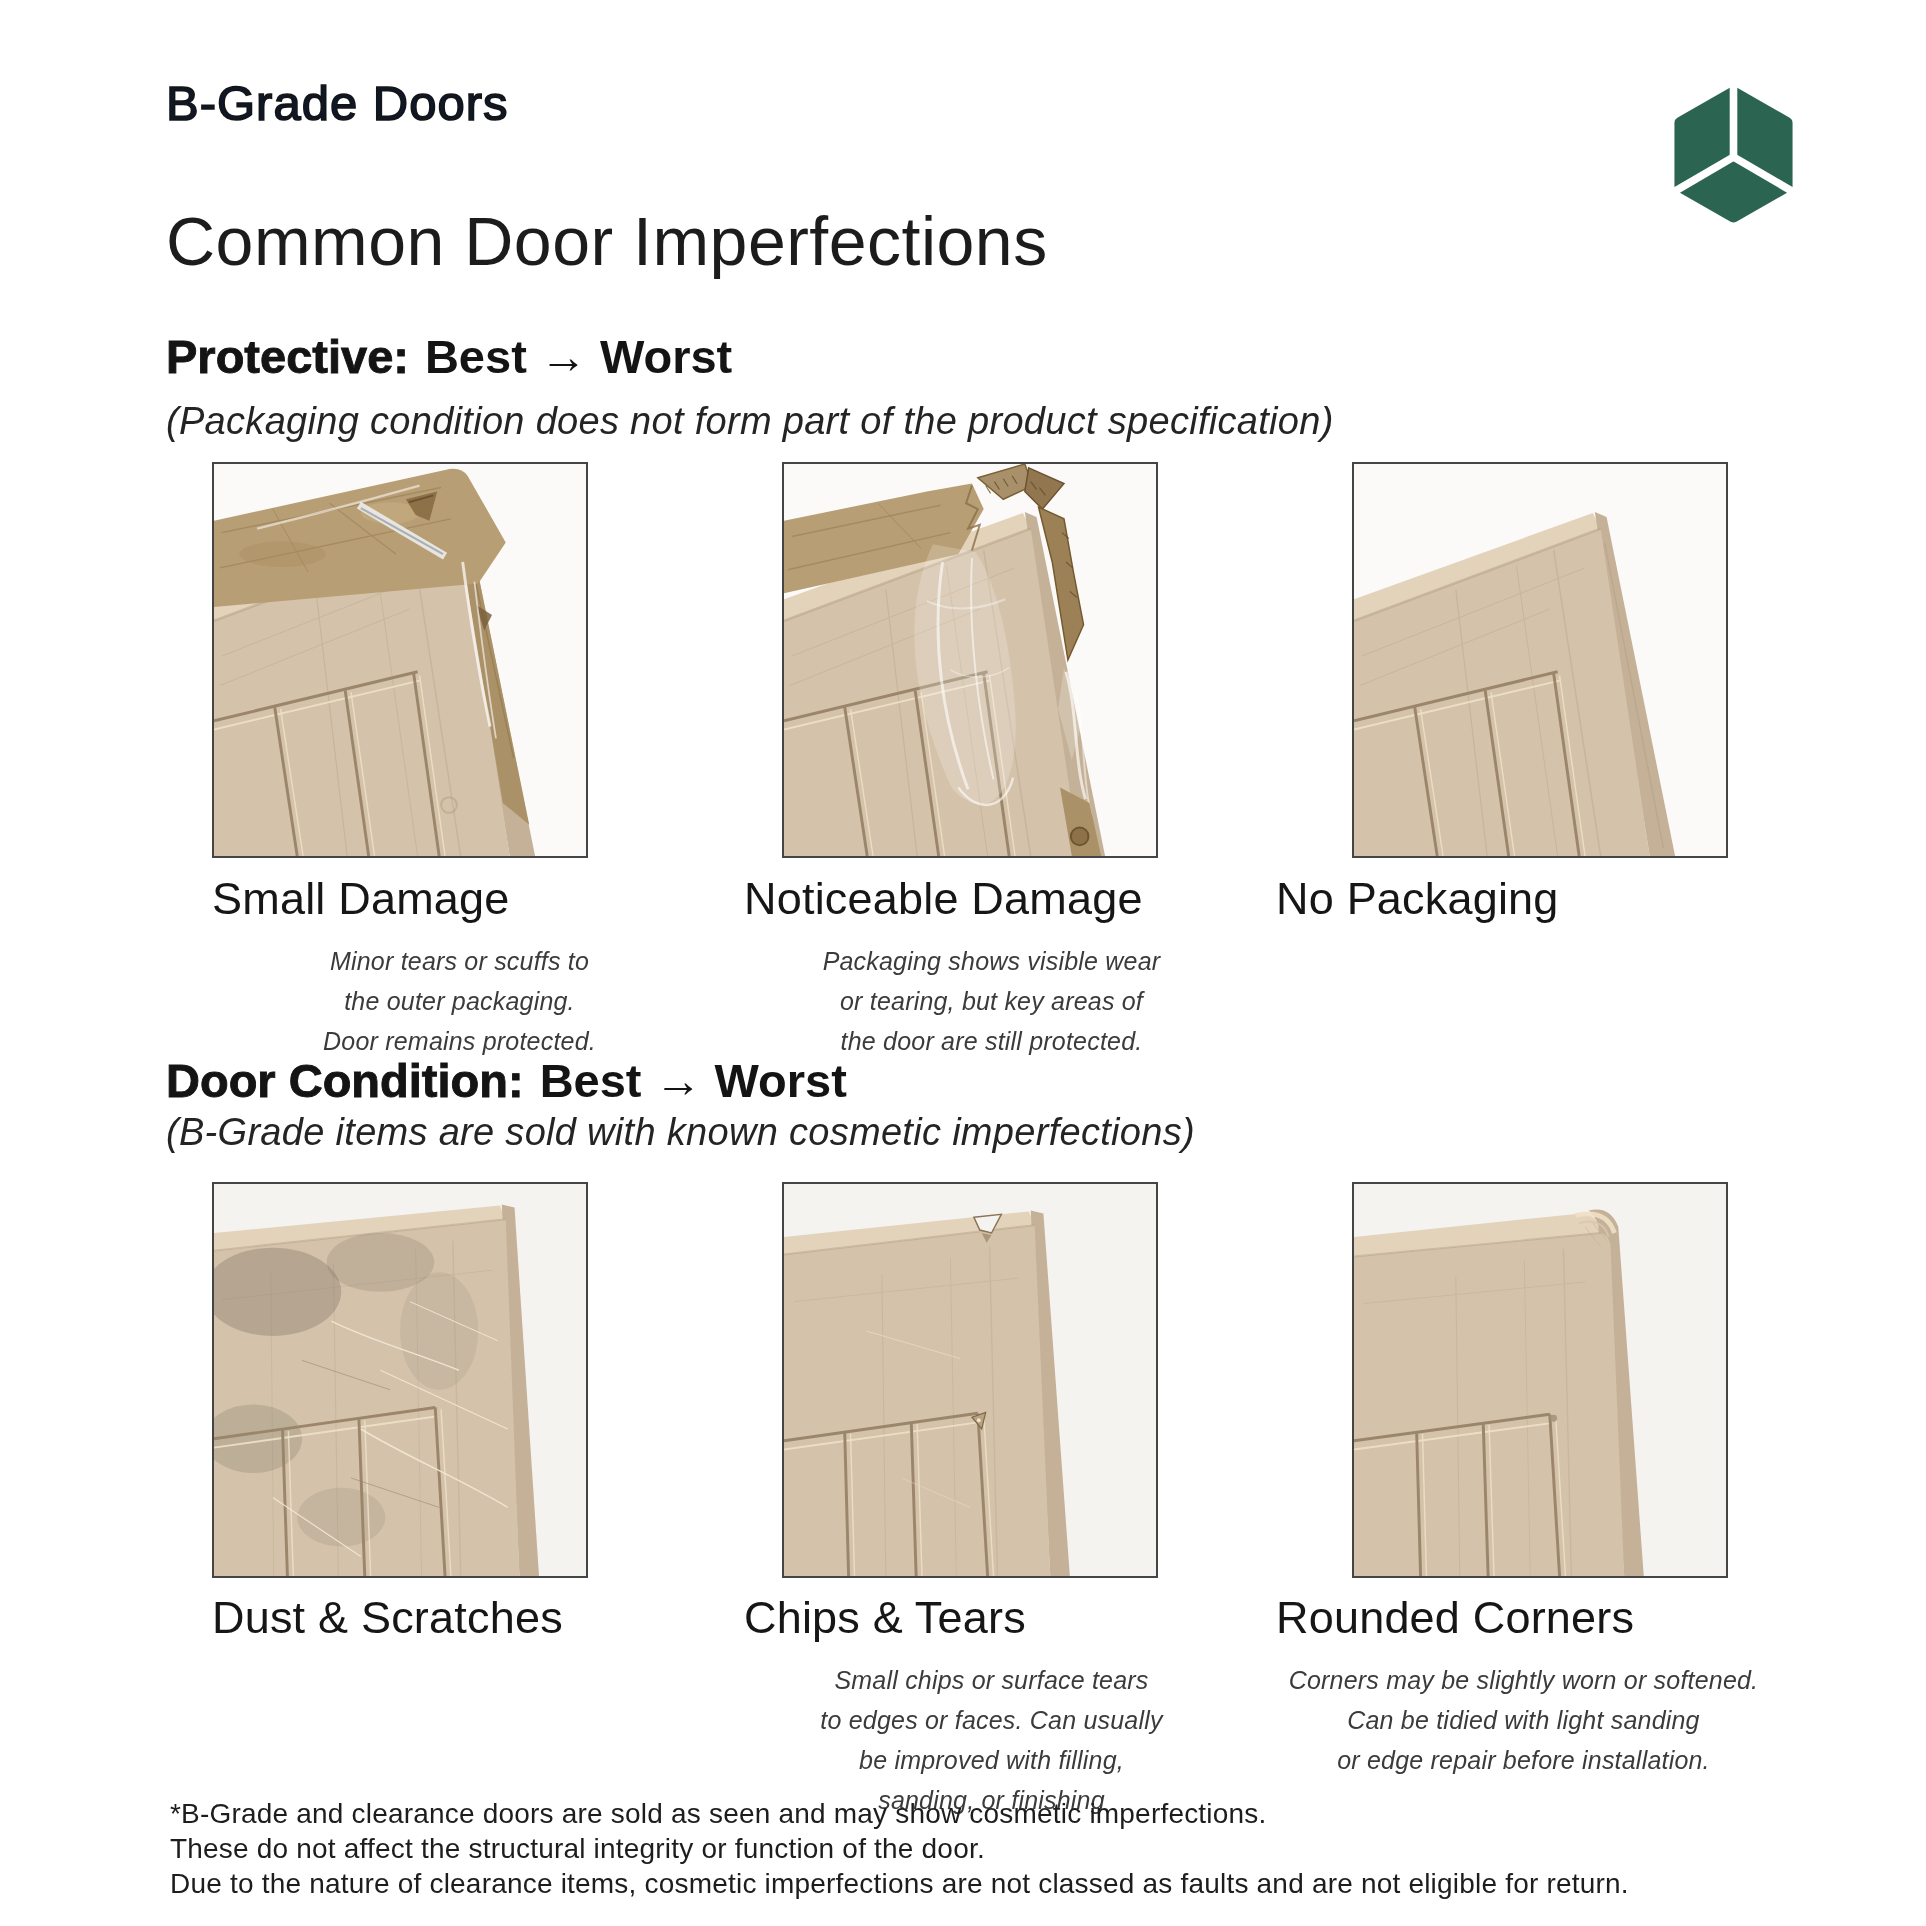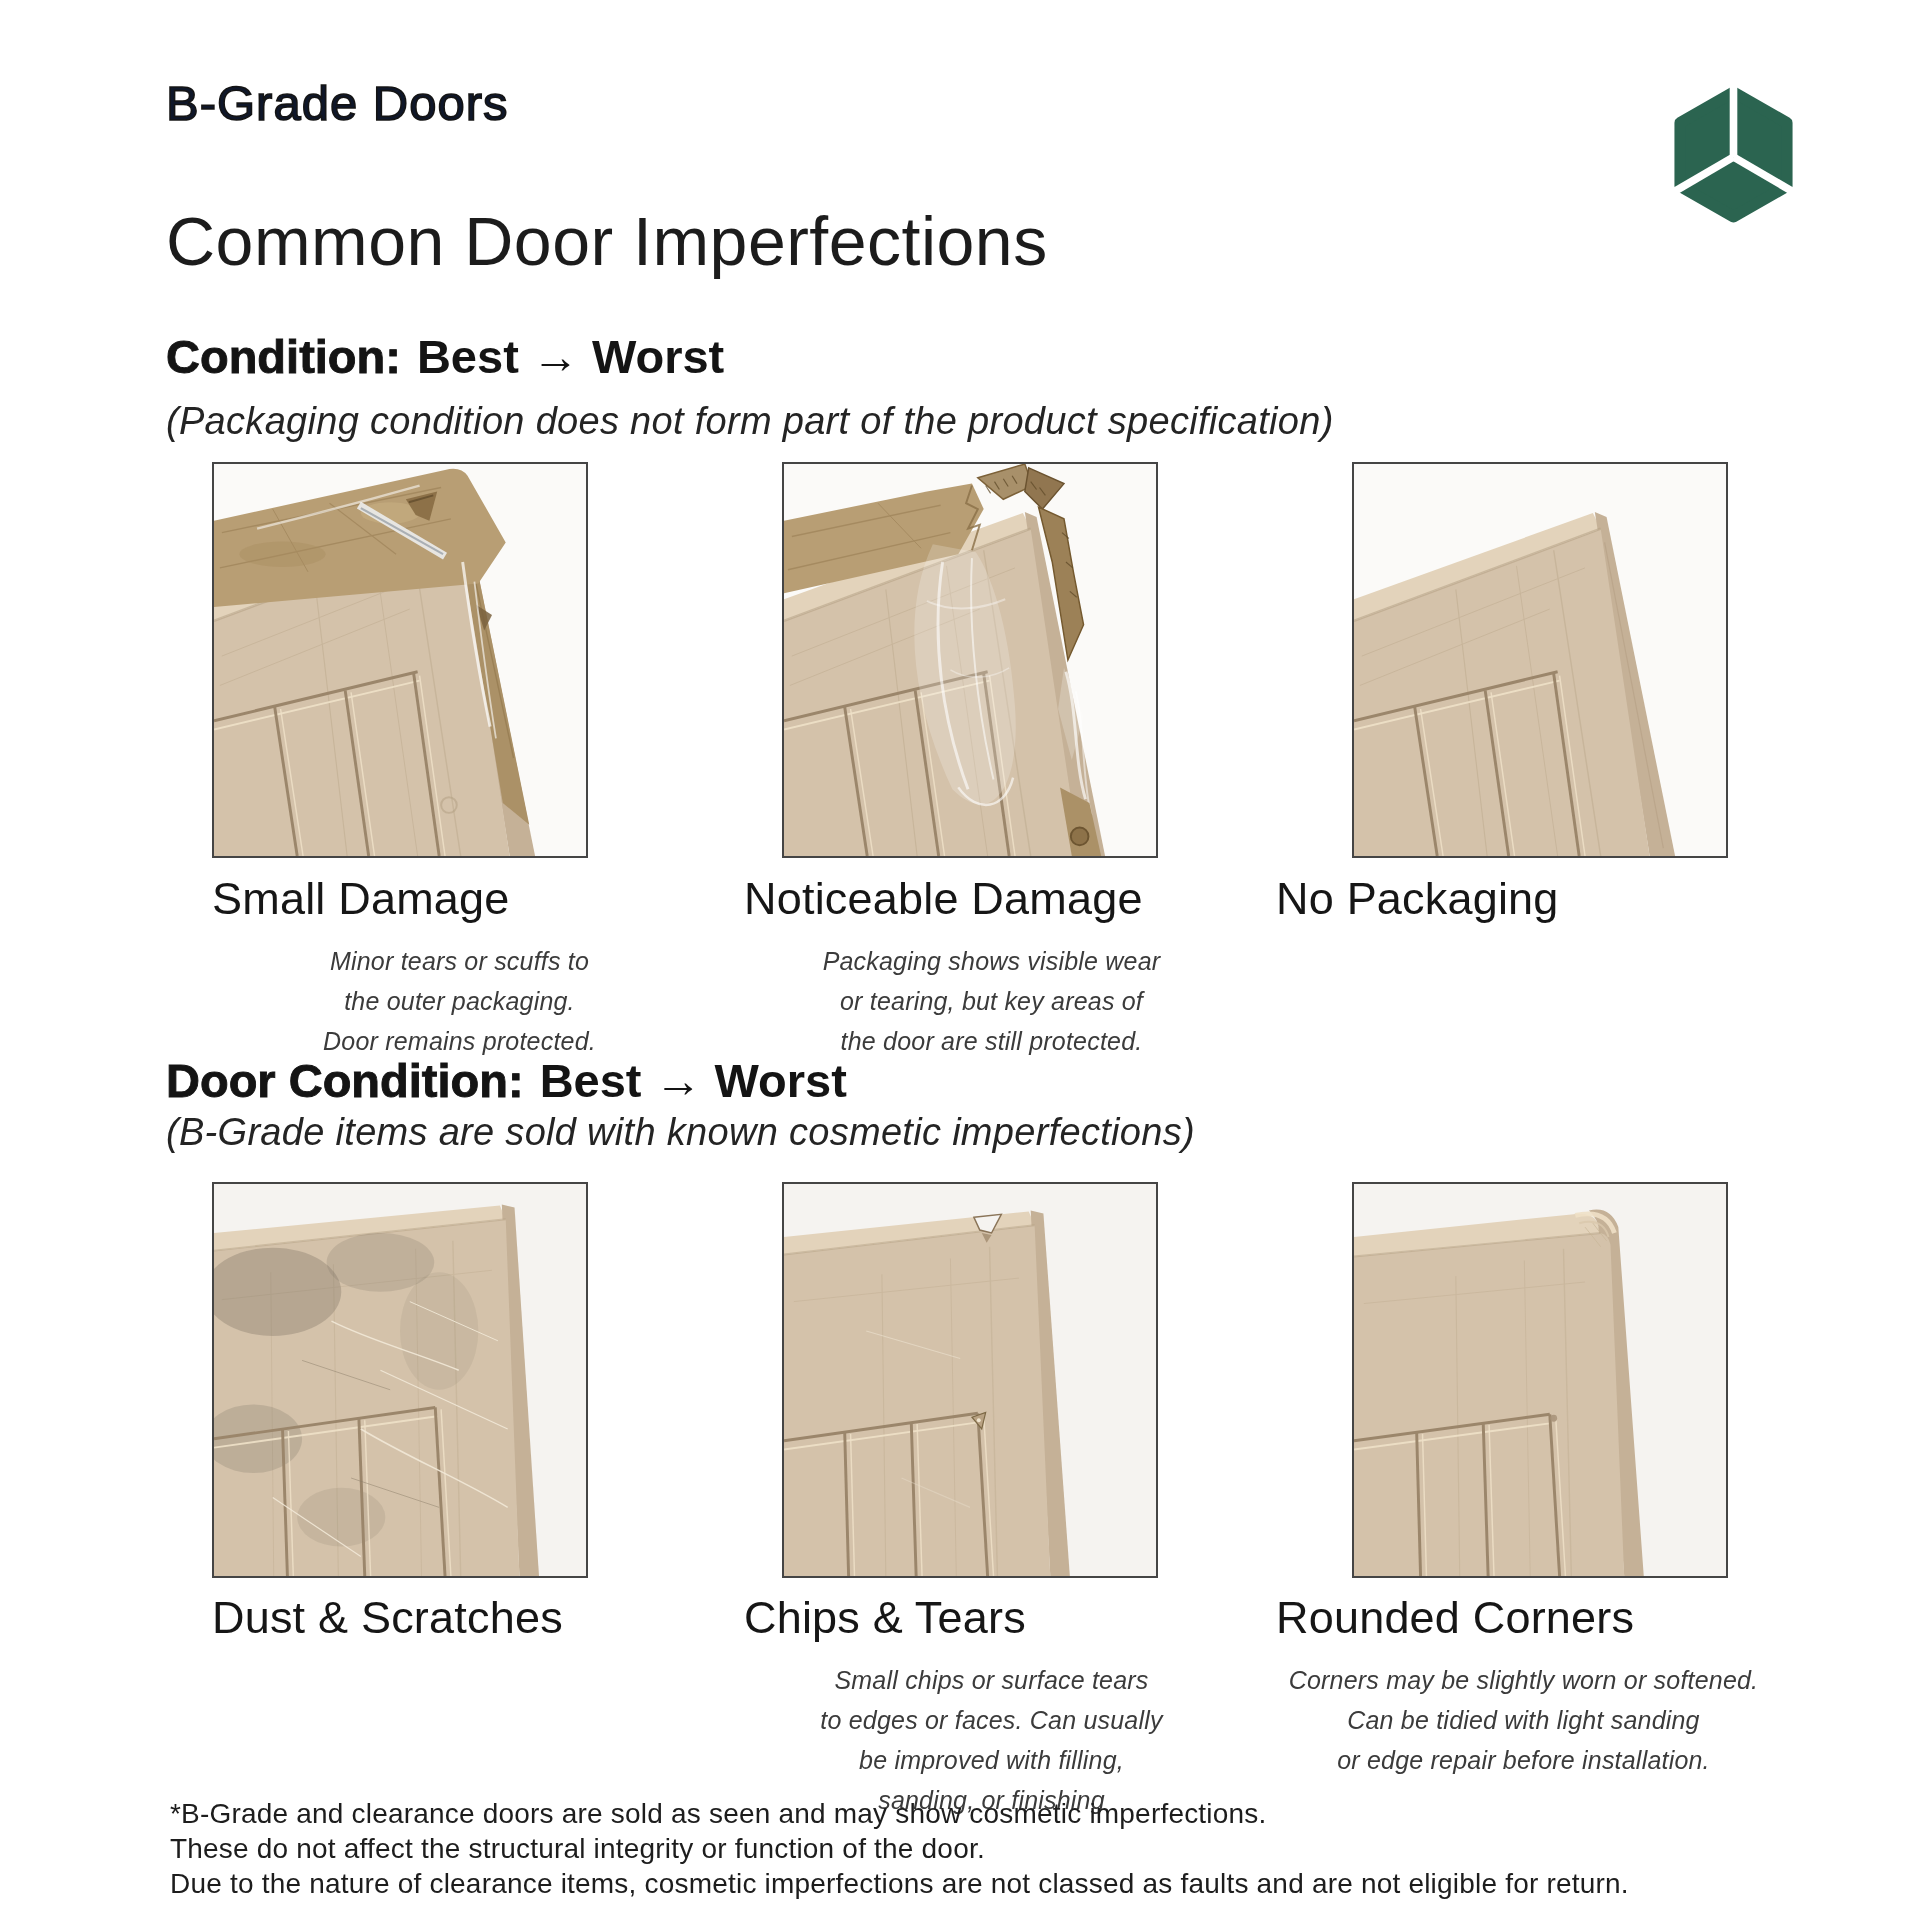--- a/index.html
+++ b/index.html
@@ -62,21 +62,21 @@
     <path d="M50,5 L92,29 L92,79 L50,103 L8,79 L8,29 Z" fill="#2b6450" stroke="#2b6450" stroke-width="9" stroke-linejoin="round"></path>
     <g stroke="#ffffff" stroke-width="6">
       <path d="M50,-3 L50,56"></path>
       <path d="M50,56 L2,84"></path>
       <path d="M50,56 L98,84"></path>
     </g>
   </svg>
 </div>
 
 <div class="abs sec-heading sec1-heading">
-  <span class="bold">Condition:</span><span class="rest">Best → Worst</span>
+  <span class="bold">Protective:</span><span class="rest">Best → Worst</span>
 </div>
 <div class="abs sec-note sec1-note">(Packaging condition does not form part of the product specification)</div>
 
 <div class="abs photo-row row1">
 
   <div class="photo">
     <svg viewBox="0 0 380 400" preserveAspectRatio="none">
       <rect width="380" height="400" fill="#fbfaf8"></rect>
       <path d="M0,138 L244,50 L252,66 L0,160 Z" fill="#e3d3bb"></path>
       <path d="M246,49 L258,54 L328,400 L302,400 Z" fill="#c5b197"></path>

